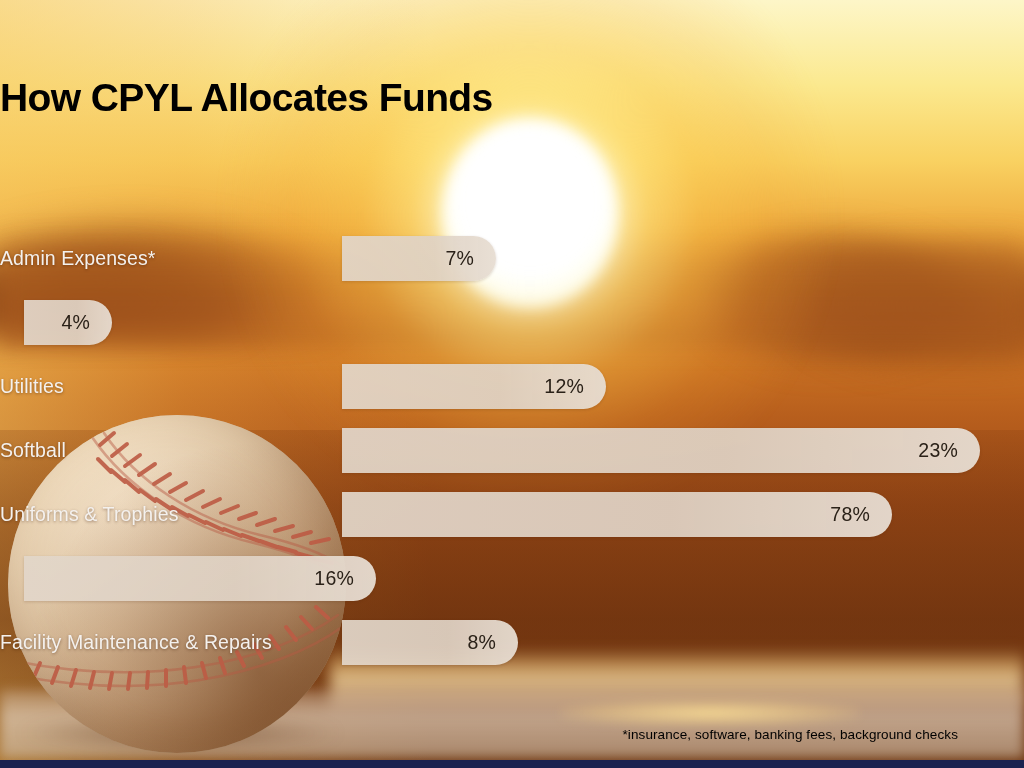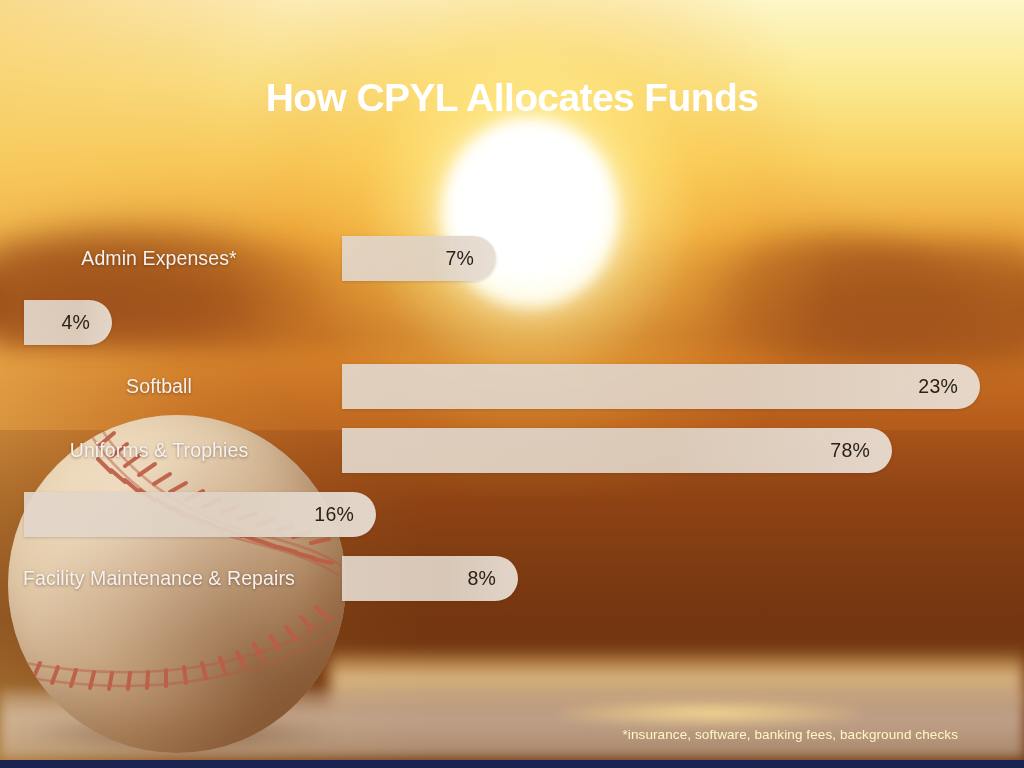--- a/index.html
+++ b/index.html
@@ -178,44 +178,43 @@
     border-radius: 50%;
     background: radial-gradient(ellipse at center, rgba(80,40,14,0.55) 0%, rgba(80,40,14,0) 72%);
     filter: blur(8px);
   }
   .seam { position: absolute; overflow: visible; }
 
   
   .title {
     position: absolute;
     left: 0; right: 0; top: 50px;
-    text-align: center;
     font-size: 39px;
     font-weight: 700;
     letter-spacing: -0.6px;
-    color: #ffffff;
+    color: #000000;
   }
 
   
   .chart {
     position: absolute;
     left: 0; top: 236px;
     width: 1024px;
   }
   .row {
     position: relative;
     height: 45px;
     margin-bottom: 19px;
     display: flex;
     align-items: center;
   }
   .cat-label {
     width: 318px;
     flex: 0 0 318px;
-    text-align: center;
+    text-align: left;
     padding-right: 0;
     font-size: 19.5px;
     color: #f4f1ee;
     letter-spacing: 0.1px;
     white-space: nowrap;
     text-shadow: 0 1px 3px rgba(60,26,8,0.45);
   }
   .bar-track {
     position: relative;
     margin-left: 24px;
@@ -242,21 +241,21 @@
     padding-right: 22px;
     letter-spacing: 0.2px;
   }
 
   
   .footnote {
     position: absolute;
     right: 66px;
     top: 727px;
     font-size: 13.5px;
-    color: #fef9c3;
+    color: #000000;
     letter-spacing: 0.1px;
     white-space: nowrap;
   }
 
   
   .bottom-strip {
     position: absolute;
     left: 0; right: 0; bottom: 0;
     height: 8px;
     background: #1b2350;
@@ -361,20 +360,28 @@
     </div>
 
     <div class="row">
       <div class="bar-track">
         <div class="bar" style="width:88px">
           <span class="bar-value">4%</span>
         </div>
       </div>
     </div>
 
+    <div class="row">
+      <div class="cat-label">Utilities</div>
+      <div class="bar-track">
+        <div class="bar" style="width:264px">
+          <span class="bar-value">12%</span>
+        </div>
+      </div>
+    </div>
 
     <div class="row">
       <div class="cat-label">Softball</div>
       <div class="bar-track">
         <div class="bar" style="width:638px">
           <span class="bar-value">23%</span>
         </div>
       </div>
     </div>
 

